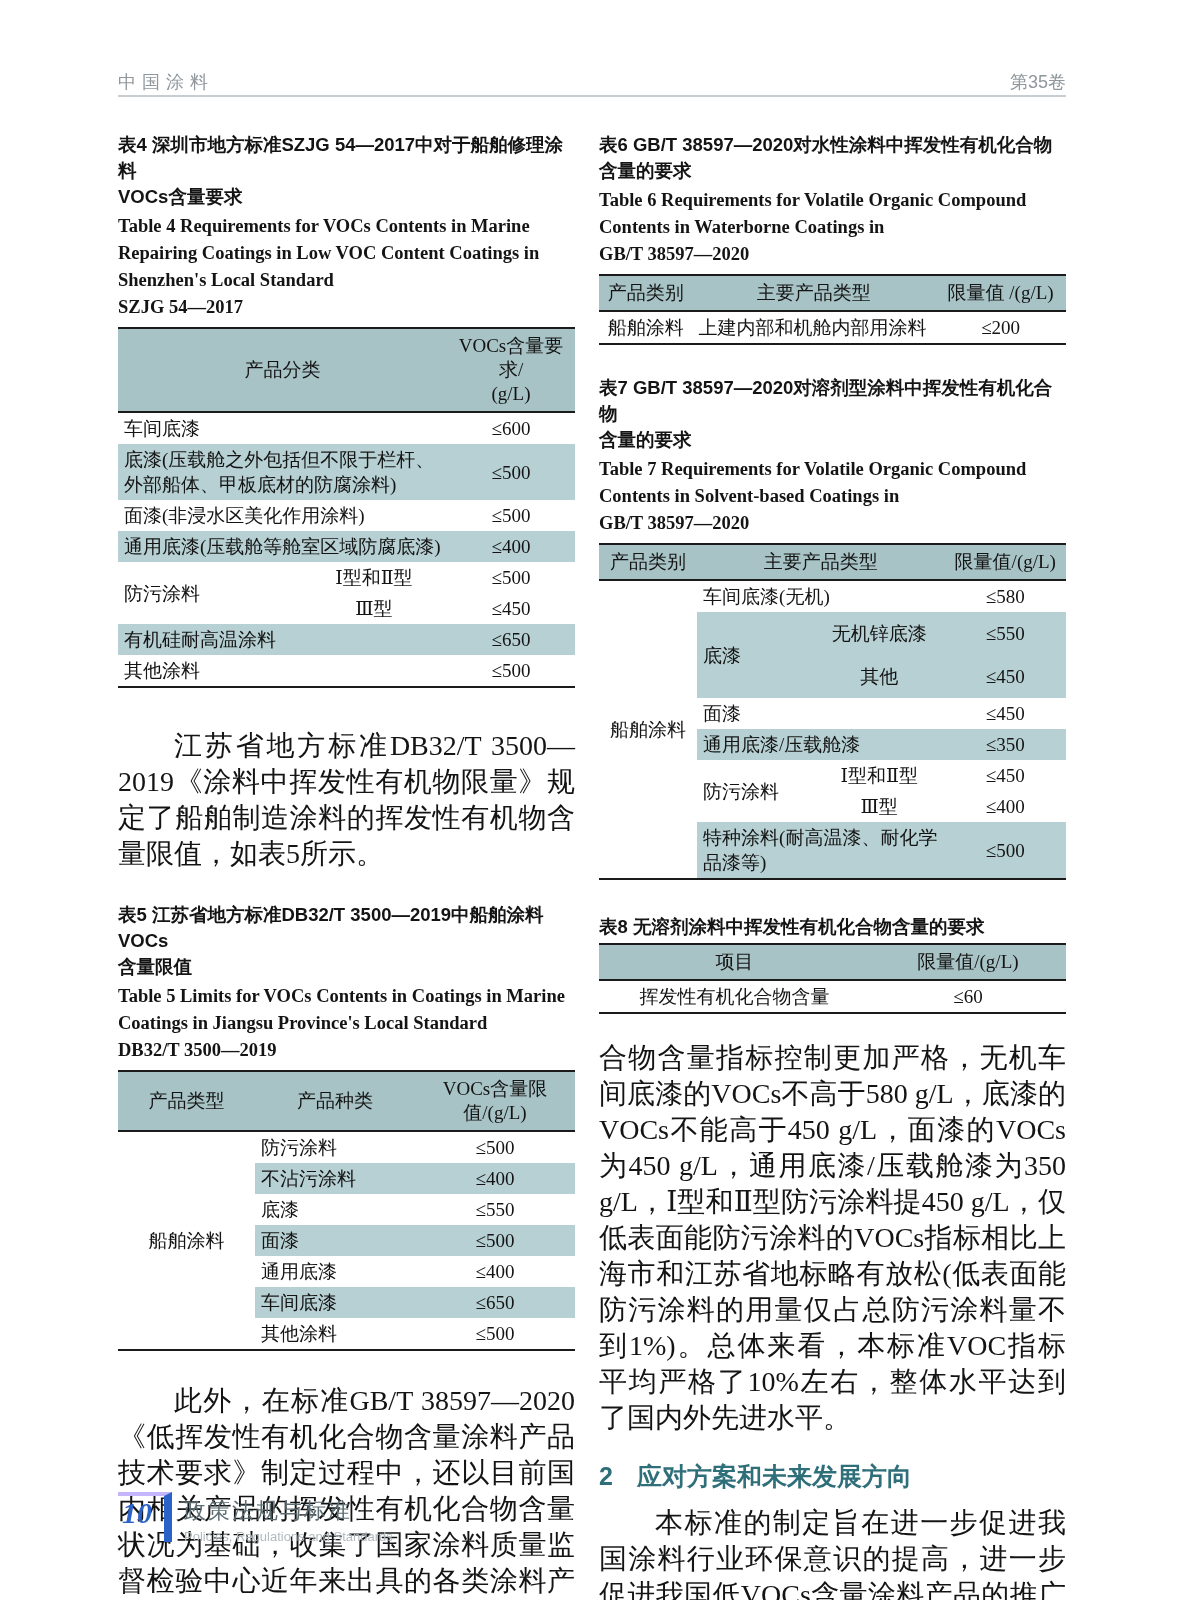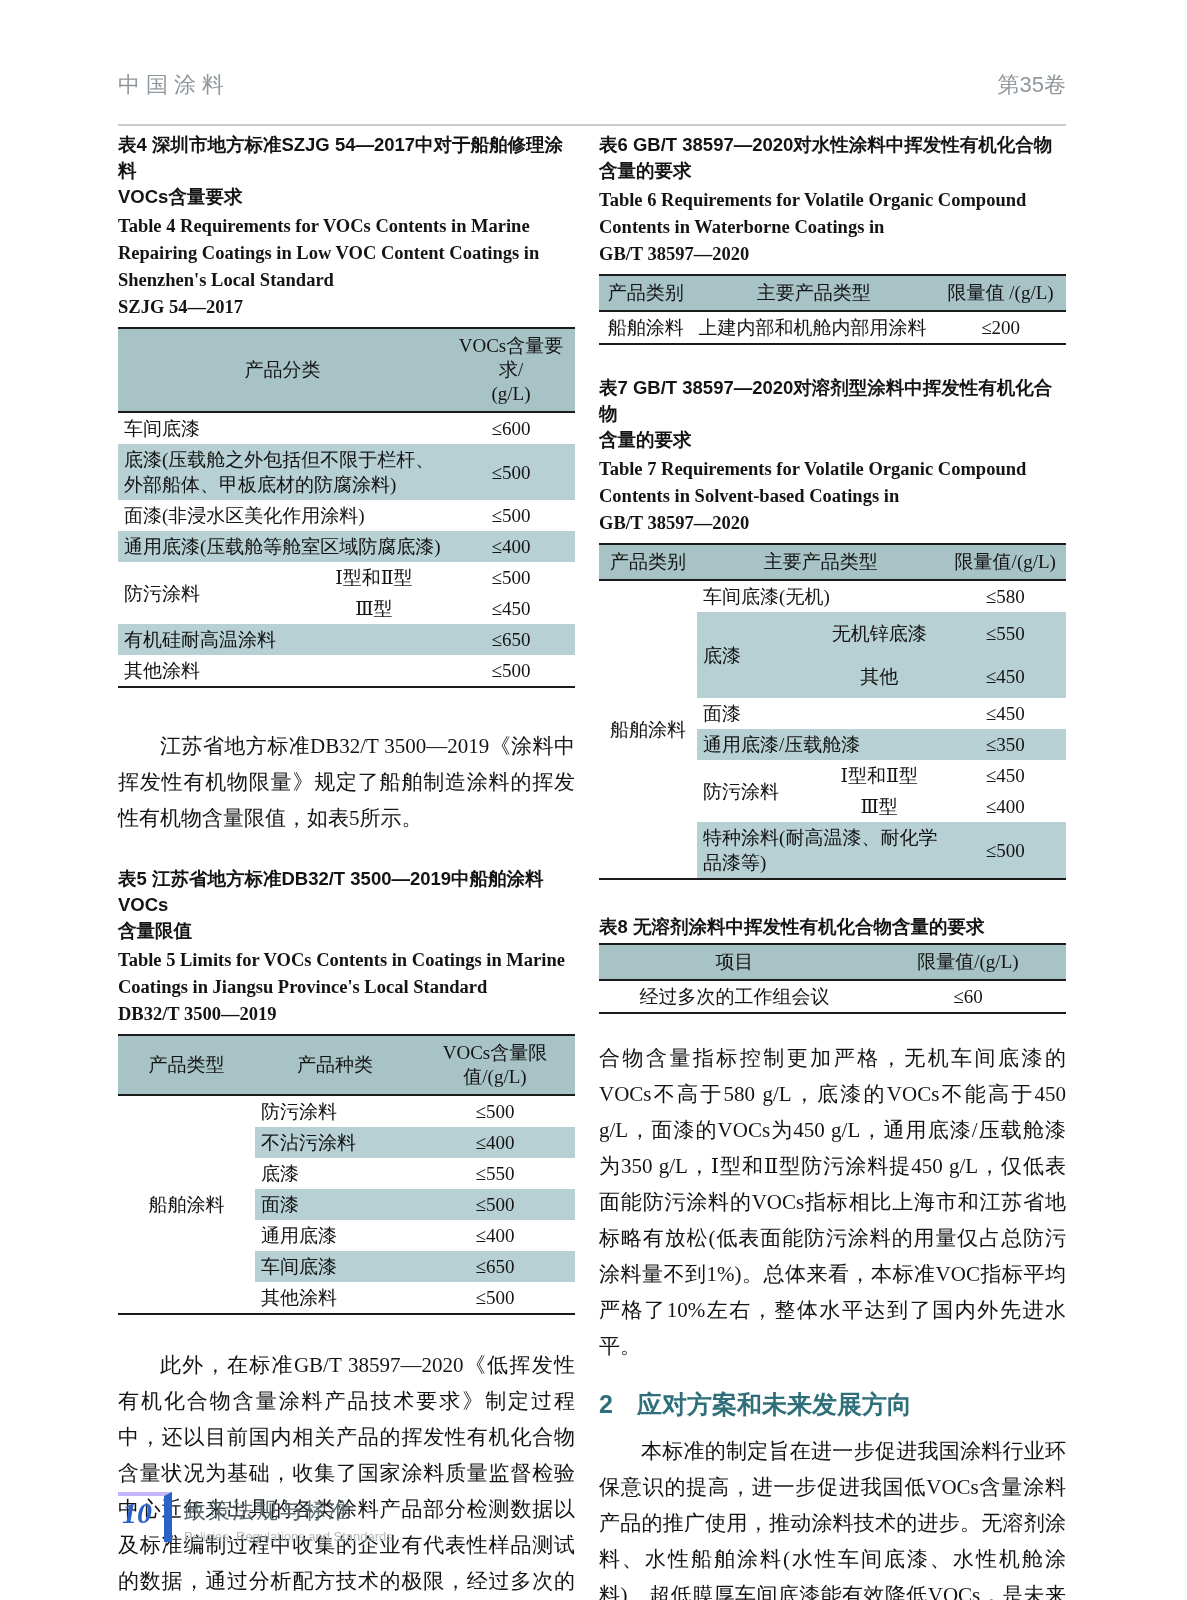--- a/index.html
+++ b/index.html
@@ -6,21 +6,21 @@
   body{
     width:1187px;height:1600px;position:relative;background:#ffffff;
     font-family:"Liberation Serif","DejaVu Serif",serif;color:#141414;
     overflow:hidden;
   }
   
   .page-header{
     position:absolute;left:118px;top:70px;width:948px;
     display:flex;justify-content:space-between;align-items:flex-end;
     font-family:"Liberation Sans","DejaVu Sans",sans-serif;
-    font-size:22px;color:#8f979c;padding-bottom:24px;
+    font-size:18px;color:#8f979c;padding-bottom:1px;
     border-bottom:2px solid #c7cdd0;
   }
   .journal-name{letter-spacing:6px;}
   
   .col{position:absolute;top:126px;}
   .col-left{left:118px;width:457px;}
   .col-right{left:599px;width:467px;}
   
   .caption-zh{
     font-family:"Liberation Sans","DejaVu Sans",sans-serif;
@@ -46,21 +46,21 @@
   table.tbl td{padding:3px 6px;line-height:25px;vertical-align:middle;}
   td.teal{background:#b7d0d3;}
   tr.teal td{background:#b7d0d3;}
   td.val{text-align:center;}
   td.sub{text-align:center;}
   td.cat{text-align:center;}
   td.plabel{text-align:left;padding-left:8px;}
   .t7 td.tall{padding-top:9px;padding-bottom:9px;}
   
   .para{
-    font-size:21px;line-height:36px;text-align:justify;margin:0;
+    font-size:28px;line-height:36px;text-align:justify;margin:0;
     text-indent:2em;
   }
   .para.noindent{text-indent:0;}
   
   .h2{
     font-family:"Liberation Sans","DejaVu Sans",sans-serif;
     color:#2f6f7a;font-size:25px;font-weight:bold;
     margin:24px 0 12px 0;
   }
   .h2 .hnum{margin-right:24px;}
@@ -321,21 +321,21 @@
         <col class="c42">
       </colgroup>
     <thead>
       <tr>
         <th>项目</th>
         <th>限量值/(g/L)</th>
       </tr>
     </thead>
     <tbody>
       <tr>
-        <td class="val">经过多次的工作组会议</td>
+        <td class="val">挥发性有机化合物含量</td>
         <td class="val">≤60</td>
       </tr>
     </tbody>
   </table>
 
   <p class="para noindent mt-parart">合物含量指标控制更加严格，无机车间底漆的VOCs不高于580 g/L，底漆的VOCs不能高于450 g/L，面漆的VOCs为450 g/L，通用底漆/压载舱漆为350 g/L，Ⅰ型和Ⅱ型防污涂料提450 g/L，仅低表面能防污涂料的VOCs指标相比上海市和江苏省地标略有放松(低表面能防污涂料的用量仅占总防污涂料量不到1%)。总体来看，本标准VOC指标平均严格了10%左右，整体水平达到了国内外先进水平。</p>
 
   <div class="h2">
     <span class="hnum">2</span><span>应对方案和未来发展方向</span>
   </div>

